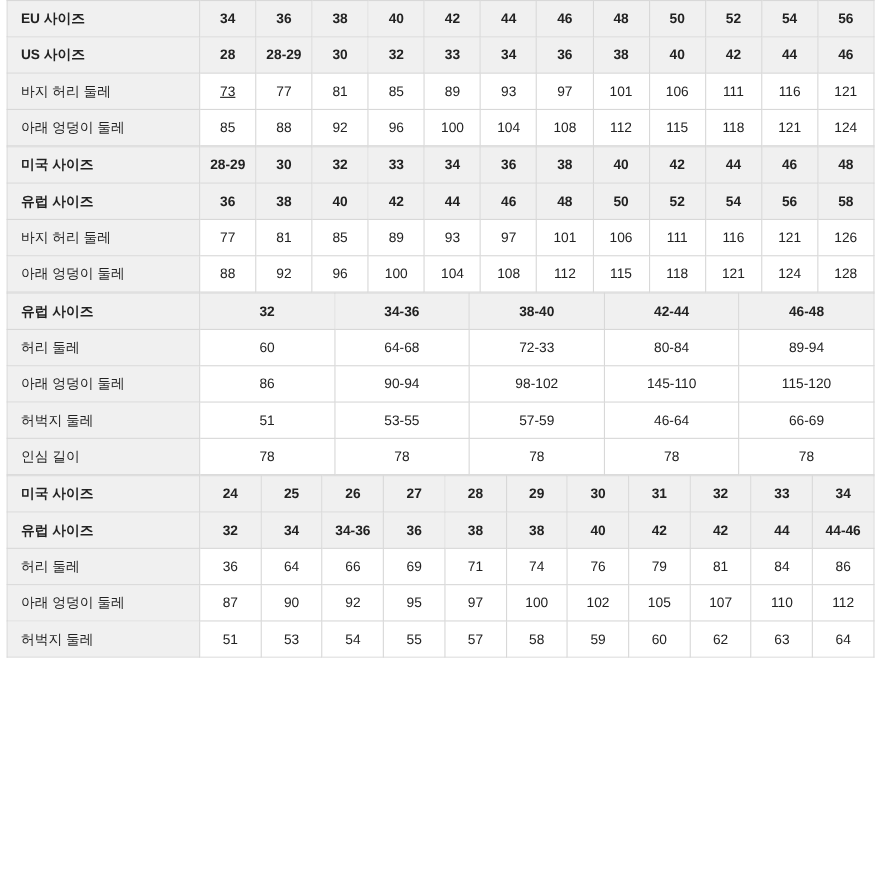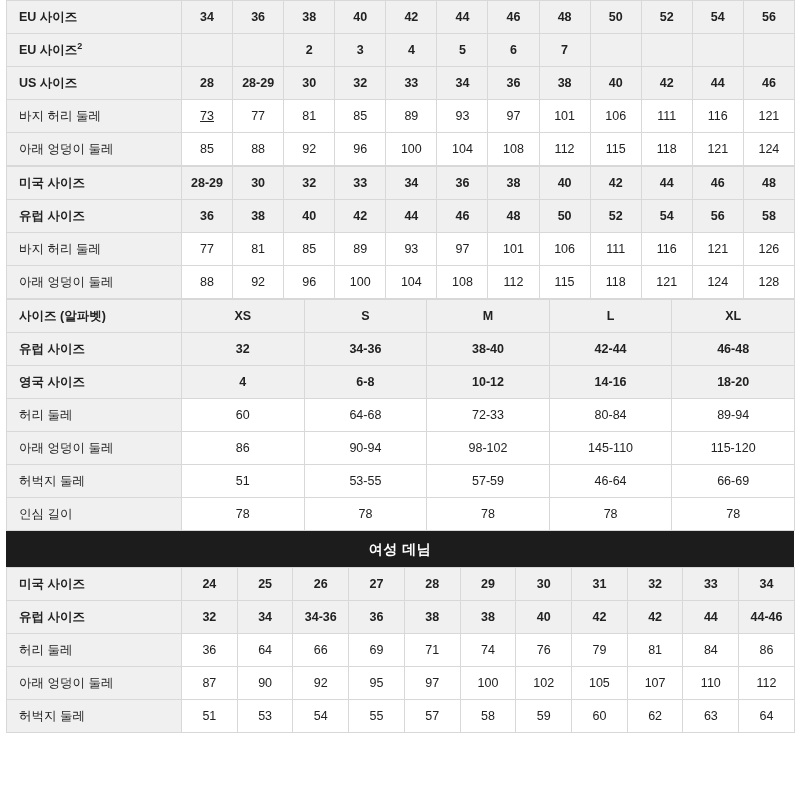--- a/index.html
+++ b/index.html
@@ -80,35 +80,20 @@
           <td class="val bold" style="width: 51.0833px;">42</td>
           <td class="val bold" style="width: 51.0833px;">44</td>
           <td class="val bold" style="width: 51.0833px;">46</td>
           <td class="val bold" style="width: 51.0833px;">48</td>
           <td class="val bold" style="width: 51.0833px;">50</td>
           <td class="val bold" style="width: 51.0833px;">52</td>
           <td class="val bold" style="width: 51.0833px;">54</td>
           <td class="val bold" style="width: 51.0833px;">56</td>
         </tr>
         <tr class="shaded">
-          <td class="lbl bold"><span>EU 사이즈</span><span class="sup">2</span></td>
-          <td class="val bold" style="width: 51.0833px;"></td>
-          <td class="val bold" style="width: 51.0833px;"></td>
-          <td class="val bold" style="width: 51.0833px;">2</td>
-          <td class="val bold" style="width: 51.0833px;">3</td>
-          <td class="val bold" style="width: 51.0833px;">4</td>
-          <td class="val bold" style="width: 51.0833px;">5</td>
-          <td class="val bold" style="width: 51.0833px;">6</td>
-          <td class="val bold" style="width: 51.0833px;">7</td>
-          <td class="val bold" style="width: 51.0833px;"></td>
-          <td class="val bold" style="width: 51.0833px;"></td>
-          <td class="val bold" style="width: 51.0833px;"></td>
-          <td class="val bold" style="width: 51.0833px;"></td>
-        </tr>
-        <tr class="shaded">
           <td class="lbl bold"><span>US 사이즈</span></td>
           <td class="val bold" style="width: 51.0833px;">28</td>
           <td class="val bold" style="width: 51.0833px;">28-29</td>
           <td class="val bold" style="width: 51.0833px;">30</td>
           <td class="val bold" style="width: 51.0833px;">32</td>
           <td class="val bold" style="width: 51.0833px;">33</td>
           <td class="val bold" style="width: 51.0833px;">34</td>
           <td class="val bold" style="width: 51.0833px;">36</td>
           <td class="val bold" style="width: 51.0833px;">38</td>
           <td class="val bold" style="width: 51.0833px;">40</td>
@@ -208,43 +193,27 @@
           <td class="val" style="width: 51.0833px;">118</td>
           <td class="val" style="width: 51.0833px;">121</td>
           <td class="val" style="width: 51.0833px;">124</td>
           <td class="val" style="width: 51.0833px;">128</td>
         </tr>
       </tbody>
     </table>
     <table class="size-table">
       <tbody>
         <tr class="shaded">
-          <td class="lbl bold"><span>사이즈 (알파벳)</span></td>
-          <td class="val bold" style="width: 122.6px;">XS</td>
-          <td class="val bold" style="width: 122.6px;">S</td>
-          <td class="val bold" style="width: 122.6px;">M</td>
-          <td class="val bold" style="width: 122.6px;">L</td>
-          <td class="val bold" style="width: 122.6px;">XL</td>
-        </tr>
-        <tr class="shaded">
           <td class="lbl bold"><span>유럽 사이즈</span></td>
           <td class="val bold" style="width: 122.6px;">32</td>
           <td class="val bold" style="width: 122.6px;">34-36</td>
           <td class="val bold" style="width: 122.6px;">38-40</td>
           <td class="val bold" style="width: 122.6px;">42-44</td>
           <td class="val bold" style="width: 122.6px;">46-48</td>
         </tr>
-        <tr class="shaded">
-          <td class="lbl bold"><span>영국 사이즈</span></td>
-          <td class="val bold" style="width: 122.6px;">4</td>
-          <td class="val bold" style="width: 122.6px;">6-8</td>
-          <td class="val bold" style="width: 122.6px;">10-12</td>
-          <td class="val bold" style="width: 122.6px;">14-16</td>
-          <td class="val bold" style="width: 122.6px;">18-20</td>
-        </tr>
         <tr class="plain">
           <td class="lbl"><span>허리 둘레</span></td>
           <td class="val" style="width: 122.6px;">60</td>
           <td class="val" style="width: 122.6px;">64-68</td>
           <td class="val" style="width: 122.6px;">72-33</td>
           <td class="val" style="width: 122.6px;">80-84</td>
           <td class="val" style="width: 122.6px;">89-94</td>
         </tr>
         <tr class="plain">
           <td class="lbl"><span>아래 엉덩이 둘레</span></td>
@@ -265,21 +234,20 @@
         <tr class="plain">
           <td class="lbl"><span>인심 길이</span></td>
           <td class="val" style="width: 122.6px;">78</td>
           <td class="val" style="width: 122.6px;">78</td>
           <td class="val" style="width: 122.6px;">78</td>
           <td class="val" style="width: 122.6px;">78</td>
           <td class="val" style="width: 122.6px;">78</td>
         </tr>
       </tbody>
     </table>
-    <div class="section-bar">여성 데님</div>
     <table class="size-table">
       <tbody>
         <tr class="shaded">
           <td class="lbl bold"><span>미국 사이즈</span></td>
           <td class="val bold" style="width: 55.7273px;">24</td>
           <td class="val bold" style="width: 55.7273px;">25</td>
           <td class="val bold" style="width: 55.7273px;">26</td>
           <td class="val bold" style="width: 55.7273px;">27</td>
           <td class="val bold" style="width: 55.7273px;">28</td>
           <td class="val bold" style="width: 55.7273px;">29</td>

